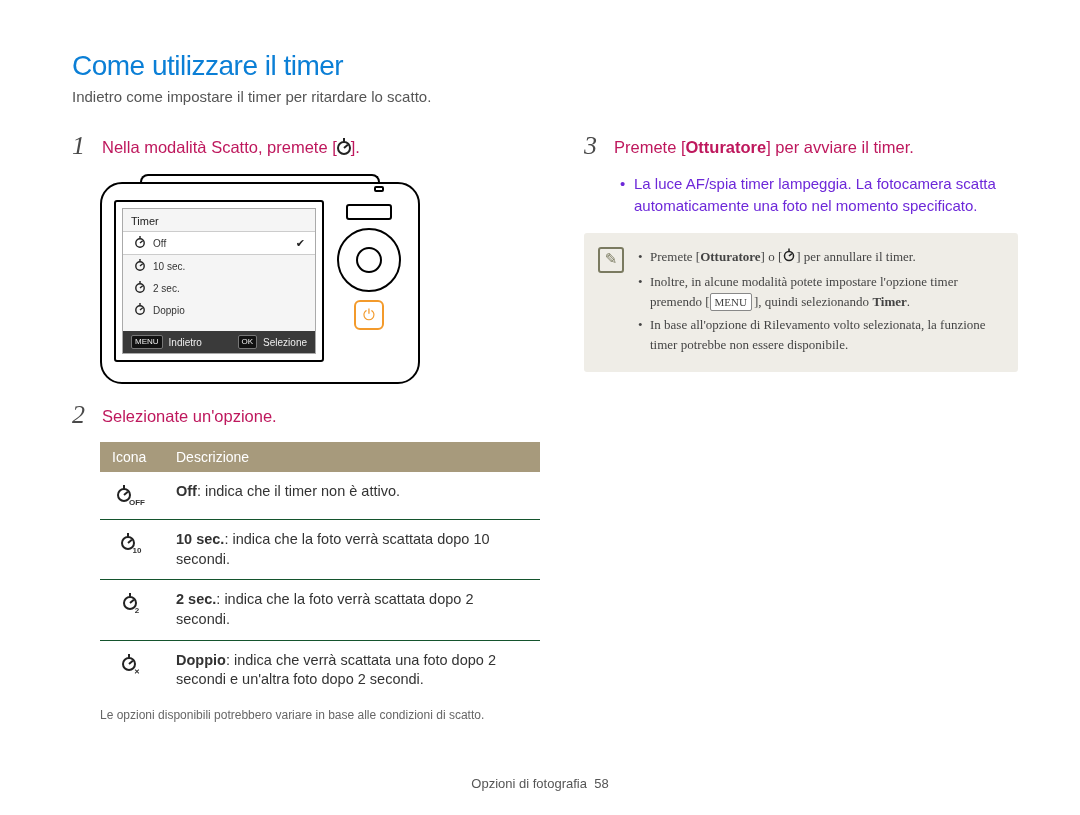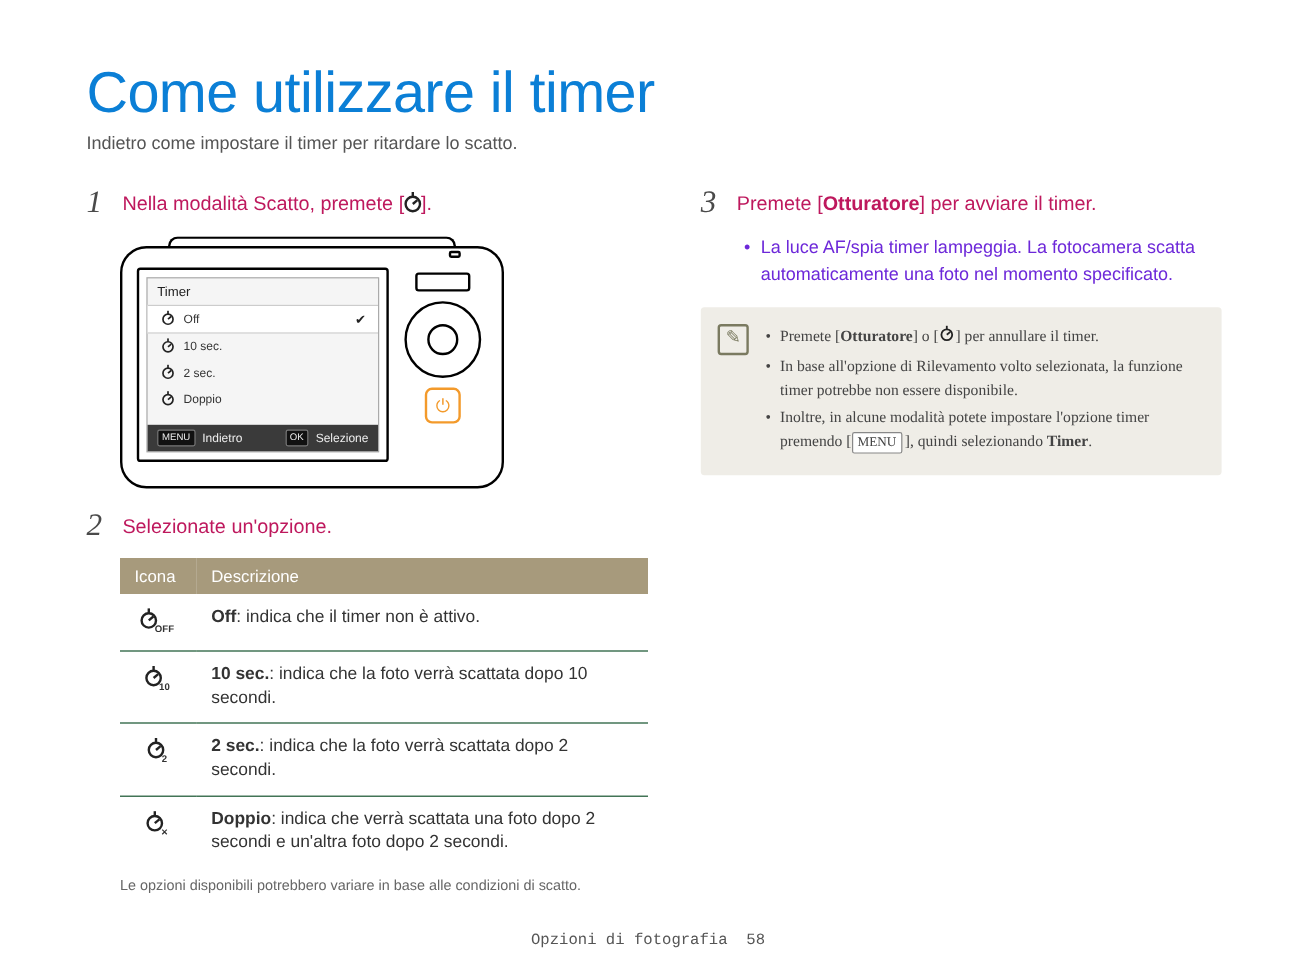--- a/index.html
+++ b/index.html
@@ -1,18 +1,18 @@
 <!DOCTYPE html>
 <html><head>
 <meta charset="utf-8">
 <style>
   * { box-sizing: border-box; margin: 0; padding: 0; }
   html, body { width: 1080px; height: 815px; background: #fff; font-family: Arial, Helvetica, sans-serif; color: #3a3a3a; }
   .page { padding: 50px 62px 0 72px; position: relative; height: 100%; }
-  .title { font-size: 48px; color: #0b7fd6; font-weight: 400; letter-spacing: -0.5px; margin-bottom: 6px; }
+  .title { font-size: 28px; color: #0b7fd6; font-weight: 400; letter-spacing: -0.5px; margin-bottom: 6px; }
   .subtitle { font-size: 15px; color: #555; margin-bottom: 28px; }
   .columns { display: flex; gap: 44px; }
   .col { flex: 1 1 50%; }
   .step { display: flex; align-items: flex-start; gap: 12px; margin-bottom: 14px; }
   .step-num { font-family: Georgia, 'Times New Roman', serif; font-style: italic; font-size: 26px; color: #4a4a4a; line-height: 1; min-width: 18px; }
   .step-text { font-size: 16.5px; color: #be185d; line-height: 1.35; padding-top: 3px; }
   .step-text b { font-weight: 700; }
   .inline-icon { display: inline-block; vertical-align: -2px; }
 
   
@@ -51,21 +51,21 @@
   .sub-bullets li::before { content:"•"; position:absolute; left:0; top:0; }
 
   .note-box { background:#efede7; border-radius:3px; padding:14px 16px 14px 54px; position:relative; font-size:13px; color:#444; line-height:1.5; }
   .note-box .note-icon { position:absolute; left:14px; top:14px; width:26px; height:26px; border:2px solid #7a7a60; color:#7a7a60; display:flex; align-items:center; justify-content:center; font-size:15px; border-radius:3px; }
   .note-box ul { list-style:none; }
   .note-box li { position:relative; padding-left:12px; margin-bottom:4px;font-family:Liberation Serif, serif; }
   .note-box li::before { content:"•"; position:absolute; left:0; }
   .note-box b { font-weight:700; }
   .menu-tag { display:inline-block; border:1px solid #888; padding:0 4px; font-size:11px; border-radius:2px; background:#fff; margin-right:2px; }
 
-  .page-footer { position:absolute; left:0; right:0; bottom:24px; text-align:center; font-size:13px; color:#555;font-family:Liberation Mono, monospace; }
+  .page-footer { position:absolute; left:0; right:0; bottom:24px; text-align:center; font-size:13px; color:#555; }
 
   
   .ico-timer { width:14px; height:14px; display:inline-block; border:2px solid #222; border-radius:50%; position:relative; }
   .ico-timer::before { content:""; position:absolute; left:50%; top:-5px; width:2px; height:4px; background:#222; transform:translateX(-50%); }
   .ico-timer::after { content:""; position:absolute; left:50%; top:50%; width:5px; height:2px; background:#222; transform-origin:left center; transform:translateY(-50%) rotate(-40deg);}
   .ico-timer-sub { font-size:8px; position:relative; top:3px; left:-2px; font-weight:700;}
 </style>
 </head>
 <body>
 
@@ -168,24 +168,24 @@
       <ul class="sub-bullets">
         <li>La luce AF/spia timer lampeggia. La fotocamera scatta automaticamente una foto nel momento specificato.</li>
       </ul>
 
       <div class="note-box">
         <div class="note-icon">✎</div>
         <ul>
           <li>
             <span>Premete [</span><b>Otturatore</b><span>] o [</span><span class="inline-icon"><span class="ico-timer" style="transform:scale(.75)"></span></span><span>] per annullare il timer.</span>
           </li>
-          <li>In base all'opzione di Rilevamento volto selezionata, la funzione timer potrebbe non essere disponibile.</li>
           <li>
             <span>Inoltre, in alcune modalità potete impostare l'opzione timer premendo [</span><span class="menu-tag">MENU</span><span>], quindi selezionando </span><b>Timer</b><span>.</span>
           </li>
+          <li>In base all'opzione di Rilevamento volto selezionata, la funzione timer potrebbe non essere disponibile.</li>
         </ul>
       </div>
     </div>
   </div>
 
   <div class="page-footer">
     <span>Opzioni di fotografia</span>&nbsp;&nbsp;<span>58</span>
   </div>
 </div>
 

